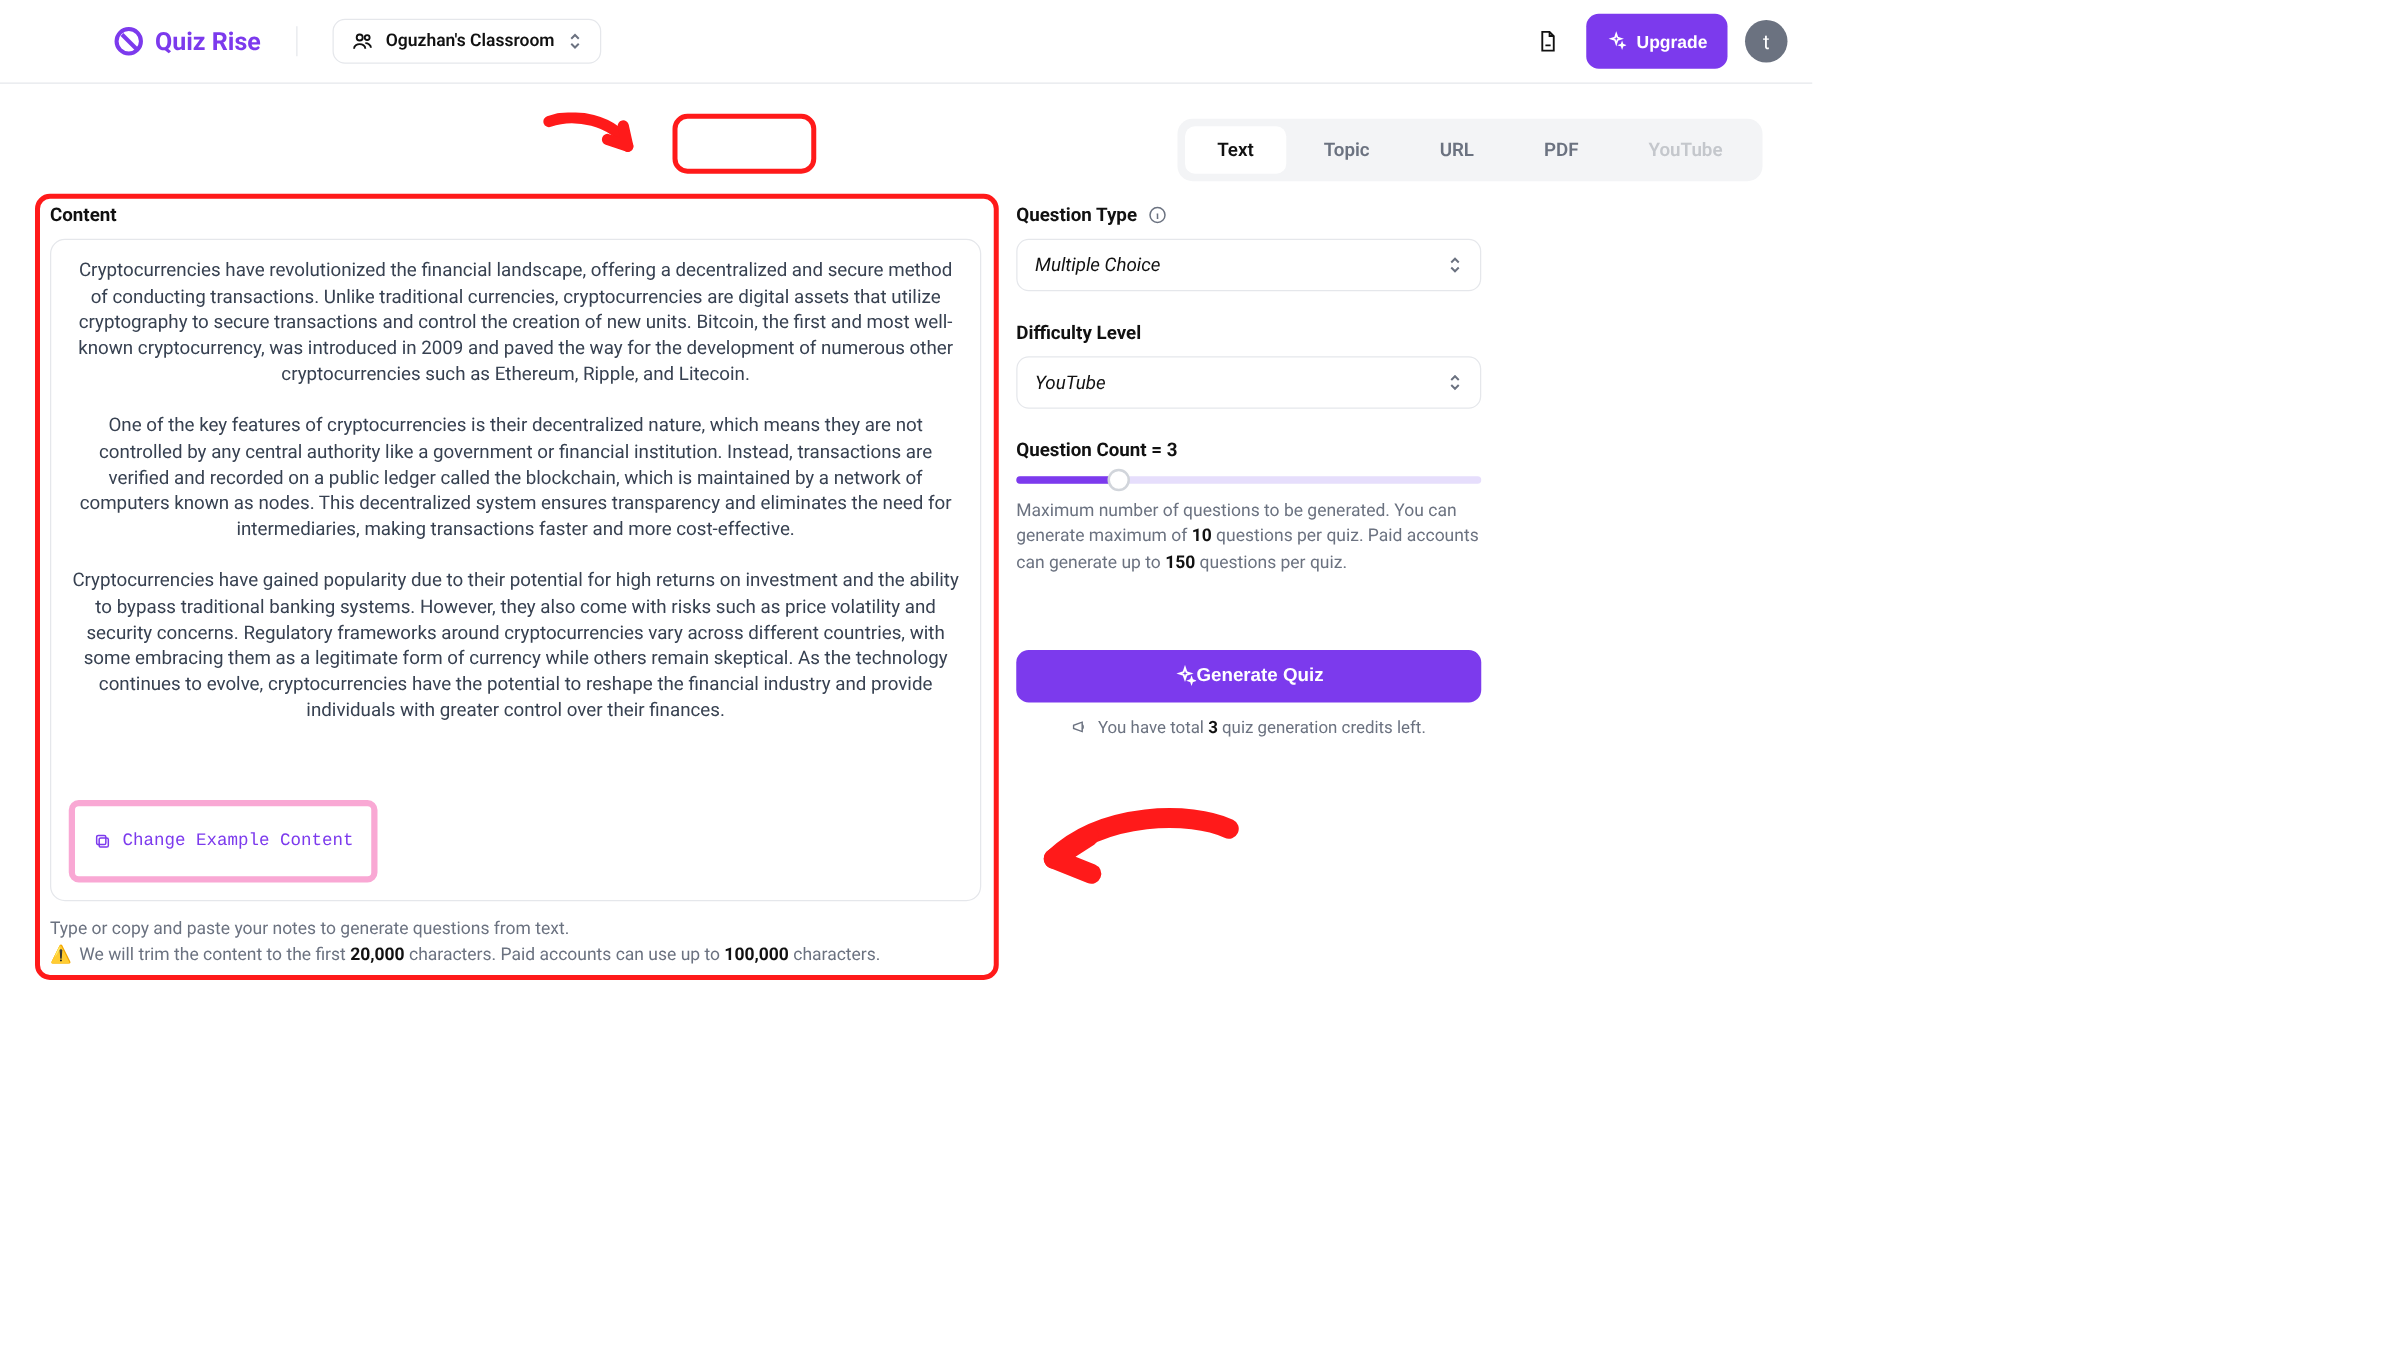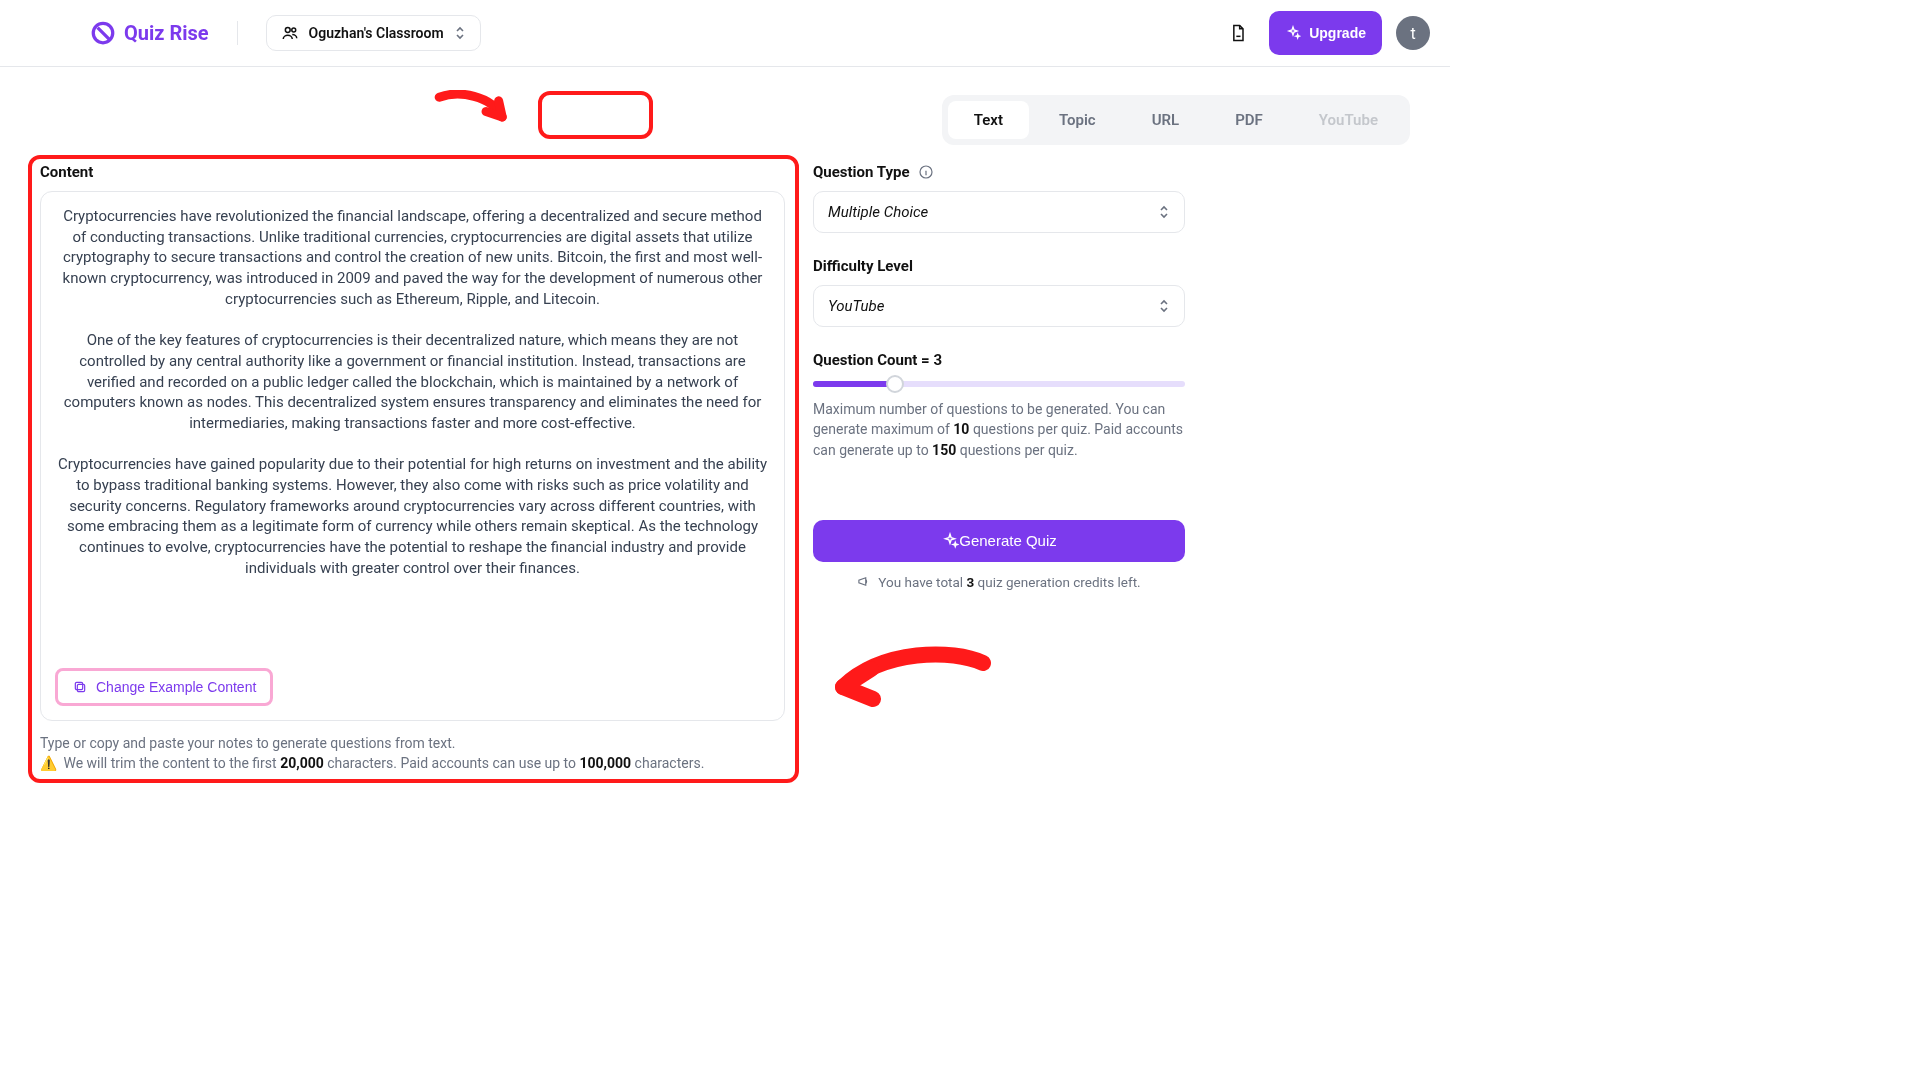--- a/index.html
+++ b/index.html
@@ -25,36 +25,36 @@
   .tab.disabled { color: #c4c7cc; }
   .tab-highlight { position: absolute; left: 498px; top: -4px; width: 115px; height: 48px; border: 4px solid #ff1a1a; border-radius: 12px; pointer-events: none; }
   .arrow-1 { position: absolute; left: 392px; top: -5px; width: 90px; }
 
   .cols { display: flex; gap: 28px; margin-top: 18px; }
   .left { width: 745px; position: relative; }
   .content-highlight { position: absolute; left: -12px; top: -8px; right: -14px; bottom: -12px; border: 4px solid #ff1a1a; border-radius: 12px; pointer-events: none; z-index: 3; }
   .content-label { font-weight: 700; font-size: 15px; margin-bottom: 10px; }
   .content-box { border: 1px solid #e5e7eb; border-radius: 12px; padding: 14px 16px 14px 16px; min-height: 530px; position: relative; }
   .content-text { font-size: 15px; line-height: 1.38; color: #374151; white-space: pre-wrap; text-align: center; }
-  .change-btn { position: absolute; left: 14px; bottom: 14px; display: inline-flex; align-items: center; gap: 8px; border: 3px solid #f9a8d4; color: #7c3aed; background: #fff; border-radius: 8px; padding: 8px 14px; font-size: 14px; font-weight: 500; cursor: pointer; }
+  .change-btn { position: absolute; left: 14px; bottom: 14px; display: inline-flex; align-items: center; gap: 8px; border: 5px solid #f9a8d4; color: #7c3aed; background: #fff; border-radius: 8px; padding: 20px 14px; font-size: 14px; font-weight: 500; cursor: pointer; font-family: Liberation Mono, monospace; }
   .hints { margin-top: 14px; font-size: 14px; color: #6b7280; }
   .hints .row { display: flex; align-items: center; gap: 6px; margin-top: 4px; }
   .hints b { color: #111; font-weight: 700; }
 
   .right { width: 372px; position: relative; }
   .field-label { font-weight: 700; font-size: 15px; display: flex; align-items: center; gap: 8px; }
   .info-icon { display:inline-flex; }
   .select { margin-top: 10px; display: flex; align-items: center; justify-content: space-between; border: 1px solid #e5e7eb; border-radius: 10px; padding: 11px 14px; font-size: 15px; cursor: pointer; font-style: italic; }
   .block { margin-bottom: 24px; }
   .slider-track { position: relative; height: 6px; background: #e6defc; border-radius: 3px; margin-top: 12px; }
   .slider-fill { position: absolute; left: 0; top: 0; height: 100%; background: #7c3aed; border-radius: 3px; width: 22%; }
   .slider-thumb { position: absolute; top: 50%; left: 22%; width: 18px; height: 18px; background: #fff; border: 2px solid #d1d5db; border-radius: 50%; transform: translate(-50%, -50%); }
   .slider-help { margin-top: 12px; font-size: 14px; color: #6b7280; line-height: 1.45; }
   .slider-help b { color: #111; font-weight: 700; }
-  .generate-btn { width: 100%; display: inline-flex; align-items: center; justify-content: center; background: #7c3aed; color: #fff; border: none; border-radius: 10px; padding: 12px 0; font-weight: 400; font-size: 15px; cursor: pointer; margin-top: 36px; }
+  .generate-btn { width: 100%; display: inline-flex; align-items: center; justify-content: center; background: #7c3aed; color: #fff; border: none; border-radius: 10px; padding: 12px 0; font-weight: 700; font-size: 15px; cursor: pointer; margin-top: 36px; }
   .credits { margin-top: 12px; text-align: center; font-size: 13.5px; color: #6b7280; display: flex; align-items: center; justify-content: center; gap: 6px; }
   .credits b { color: #111; }
   .arrow-2 { position: absolute; left: 0px; top: 482px; width: 180px; }
 </style>
 </head>
 <body>
 
 <div class="header">
   <div class="logo">
     <svg class="logo-mark" viewBox="0 0 24 24" fill="none">

